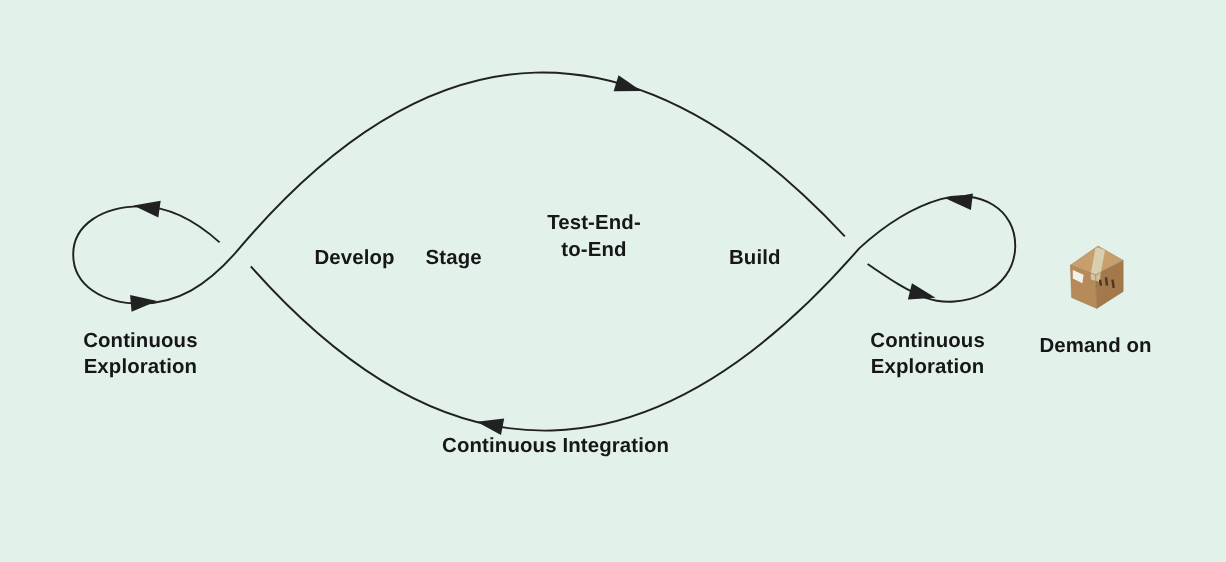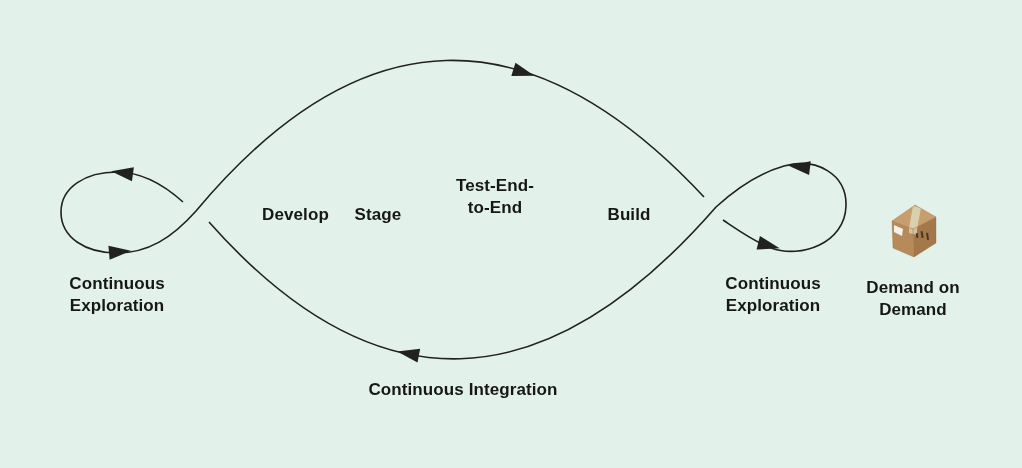--- a/index.html
+++ b/index.html
@@ -79,18 +79,17 @@
 
   <div class="lbl" style="left:629px; top:204px;">Build</div>
 
   <div class="lbl" style="left:773px; top:273px;">
     <span>Continuous</span>
     <span>Exploration</span>
   </div>
 
   <div class="lbl" style="left:913px; top:277px;">
     <span>Demand on</span>
-    <span>Demand</span>
   </div>
 
-  <div class="lbl" style="left:463px; top:379px;">Continuous Integration</div>
+  <div class="lbl" style="left:463px; top:361px;">Continuous Integration</div>
 
 </div>
 
 </body></html>

